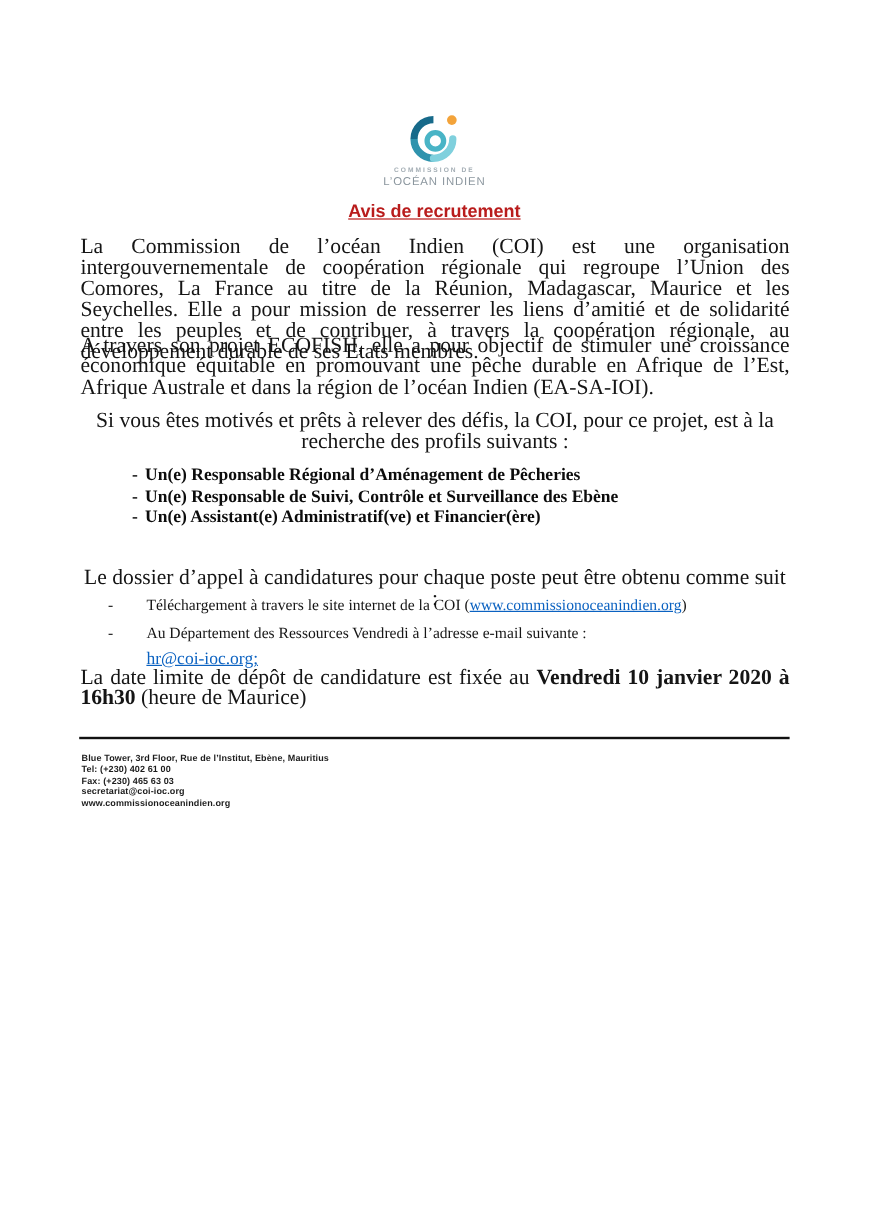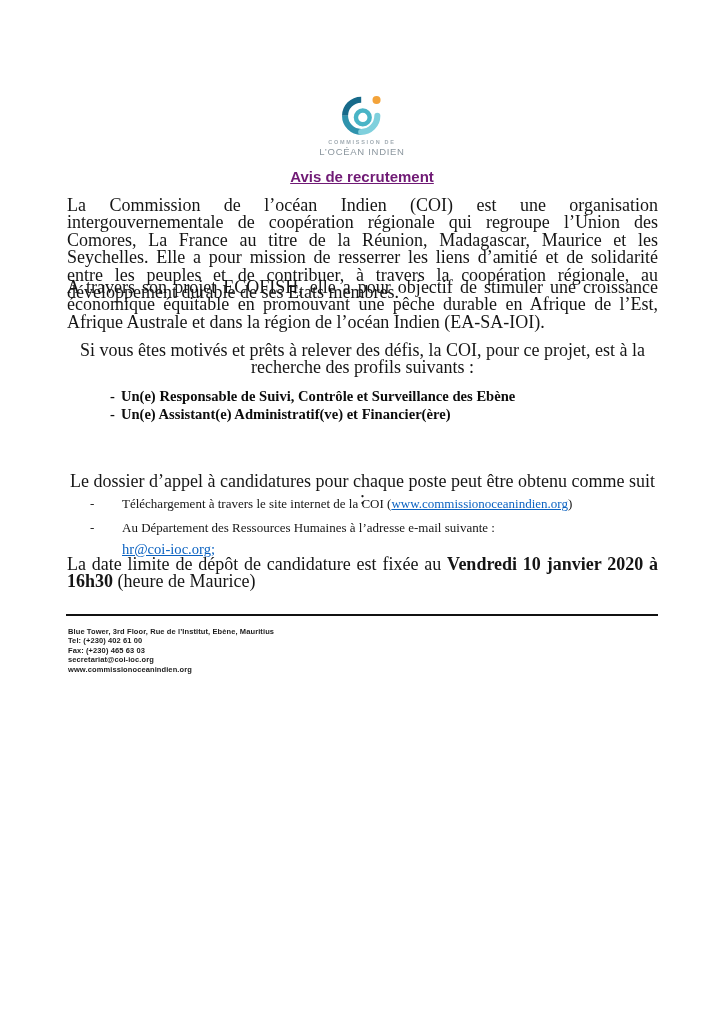--- a/index.html
+++ b/index.html
@@ -24,21 +24,21 @@
     font-family:"Liberation Sans", sans-serif;
     font-size:9.5px;letter-spacing:0.7px;color:#8b969e;font-weight:500;
   }
   
   .doc-title{
     position:absolute;top:168px;left:0;width:724px;
     text-align:center;
     font-family:"Liberation Sans", sans-serif;
     font-size:15px;font-weight:bold;
     text-decoration:underline;
-    color:#701a75;
+    color:#b91c1c;
     margin:0;
   }
   
   .para{
     position:absolute;left:67px;width:591px;
     margin:0;
     font-size:18px;line-height:17.4px;
     text-align:justify;
   }
   .p1{top:197px;}
@@ -96,32 +96,33 @@
     <div class="logo-line2">L’OCÉAN INDIEN</div>
   </div>
 
   <h1 class="doc-title">Avis de recrutement</h1>
 
   <p class="para p1">La Commission de l’océan Indien (COI) est une organisation intergouvernementale de coopération régionale qui regroupe l’Union des Comores, La France au titre de la Réunion, Madagascar, Maurice et les Seychelles.  Elle a pour mission de resserrer les liens d’amitié et de solidarité entre les peuples et de contribuer, à travers la coopération régionale, au développement durable de ses Etats membres.</p>
   <p class="para p2">A travers son projet ECOFISH, elle a pour objectif de stimuler une croissance économique équitable en promouvant une pêche durable en Afrique de l’Est, Afrique Australe et dans la région de l’océan Indien (EA-SA-IOI).</p>
   <p class="para p3">Si vous êtes motivés et prêts à relever des défis, la COI, pour ce projet, est à la recherche des profils suivants :</p>
 
   <div class="positions">
+    <div class="pos-item"><span class="dash">-</span><span>Un(e) Responsable Régional d’Aménagement de Pêcheries</span></div>
     <div class="pos-item"><span class="dash">-</span><span>Un(e) Responsable de Suivi, Contrôle et Surveillance des Ebène</span></div>
     <div class="pos-item"><span class="dash">-</span><span>Un(e) Assistant(e) Administratif(ve) et Financier(ère)</span></div>
   </div>
 
   <p class="para dossier-intro">Le dossier d’appel à candidatures pour chaque poste peut être obtenu comme suit :</p>
 
   <div class="sub-item sub1">
     <span class="sub-dash">-</span><span><span>Téléchargement à travers le site internet de la COI (</span><a class="link">www.commissionoceanindien.org</a><span>)</span></span>
   </div>
 
   <div class="sub-item sub2">
-    <span class="sub-dash">-</span><span>Au Département des Ressources Humaines à l’adresse e-mail suivante :</span>
+    <span class="sub-dash">-</span><span>Au Département des Ressources Vendredi à l’adresse e-mail suivante :</span>
   </div>
   <div class="sub-link-line">
     <a class="link">hr@coi-ioc.org;</a>
   </div>
 
   <p class="para deadline"><span>La date limite de dépôt de candidature est fixée au </span><b>Vendredi 10 janvier 2020 à 16h30</b><span> (heure de Maurice)</span></p>
 
   <hr class="footer-rule">
   <div class="footer">
     <div>Blue Tower, 3rd Floor, Rue de l’Institut, Ebène, Mauritius</div>

